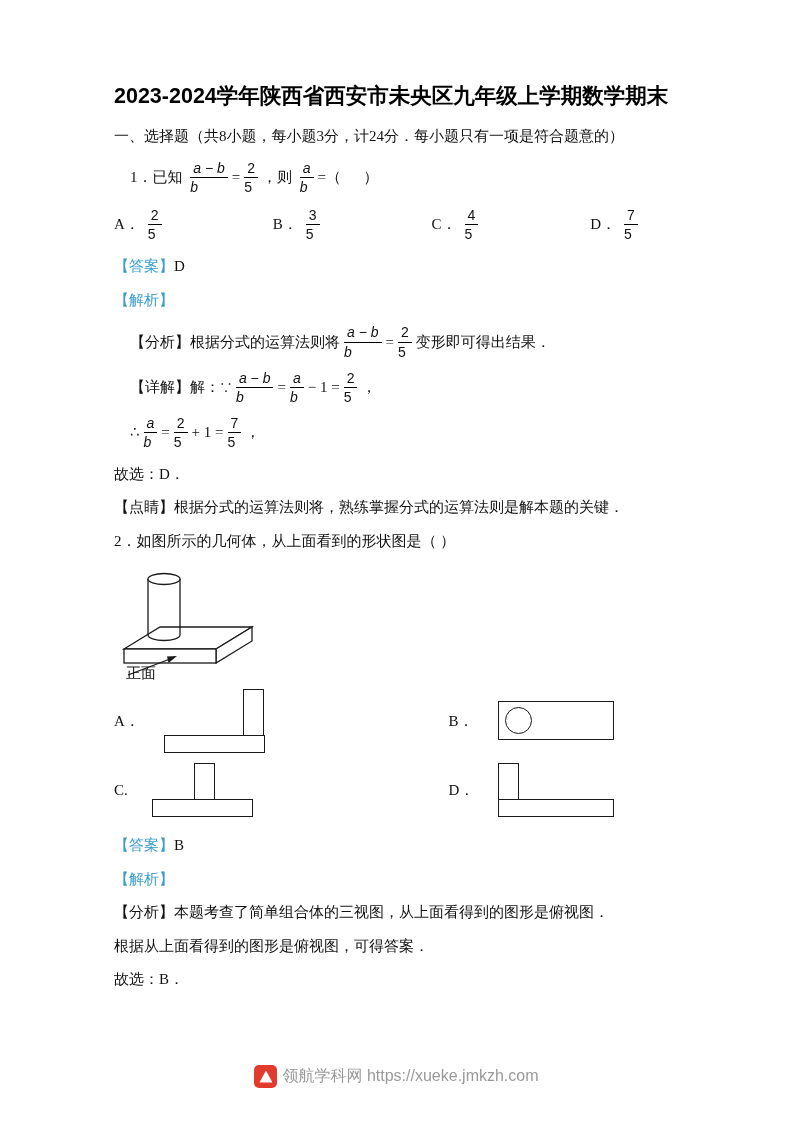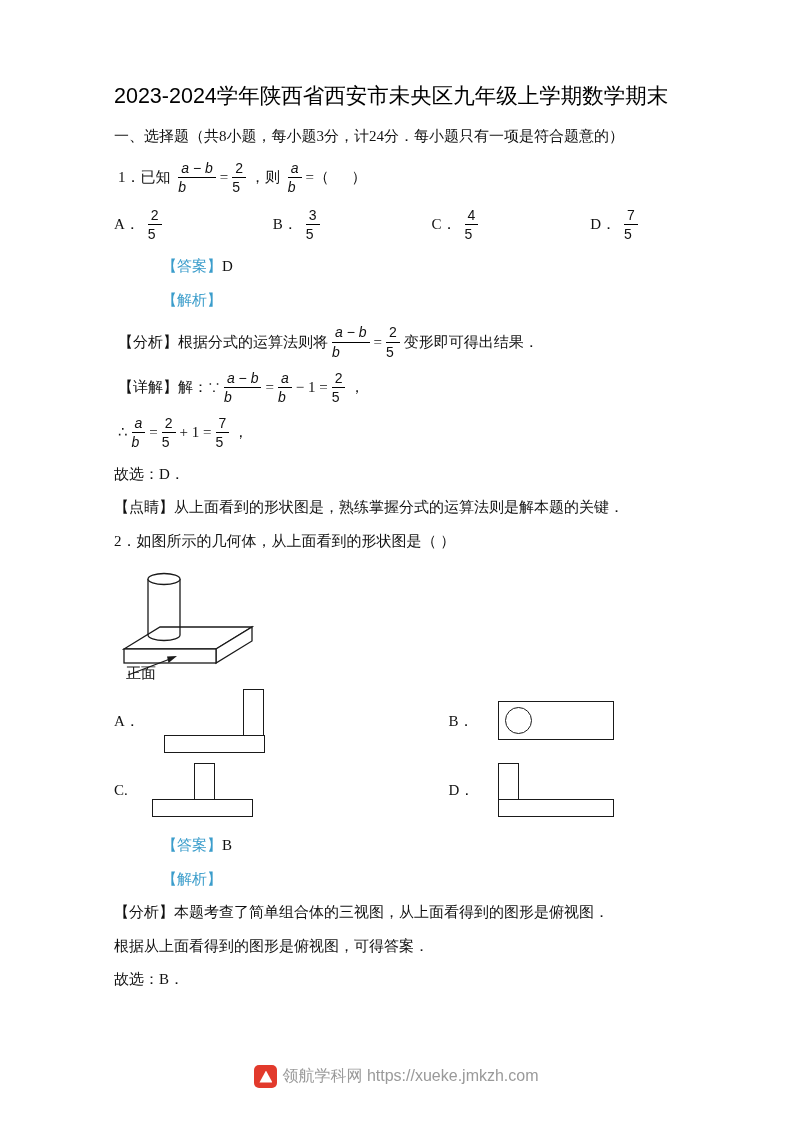--- a/index.html
+++ b/index.html
@@ -10,35 +10,35 @@
   *{margin:0;padding:0;box-sizing:border-box;}
   html,body{background:#ffffff;}
   body{
     width:793px;height:1122px;position:relative;overflow:hidden;
     font-family:"Liberation Serif","DejaVu Serif",serif;
     color:#111;font-size:15px;
   }
   .content{padding:80px 112px 0 114px;}
   .title{
     font-family:"Liberation Sans","DejaVu Sans",sans-serif;
-    font-size:21.5px;font-weight:normal;line-height:1.56;margin-bottom:10px;color:#000;
+    font-size:21.5px;font-weight:bold;line-height:1.56;margin-bottom:10px;color:#000;
   }
   .title span{display:block;}
   .line{margin:11px 0;line-height:1.5;}
-  .mathline{margin:6px 4px;display:flex;align-items:center;flex-wrap:wrap;}
+  .mathline{margin:6px 16px;display:flex;align-items:center;flex-wrap:wrap;}
   .mathline .seg{white-space:pre;}
   .frac{
     display:inline-block;vertical-align:middle;text-align:left;
     margin:2px 4px;font-size:14px;line-height:1.15;
     font-family:Liberation Sans, sans-serif;
   }
   .frac .num{display:block;border-bottom:1px solid #000;padding:0 3px 1px 3px;}
   .frac .den{display:block;padding-top:1px;}
   .var{font-style:italic;}
-  .blue{color:var(--accent-blue);margin-left:48px;}
+  .blue{color:var(--accent-blue);}
   
   .q1-options{display:flex;align-items:center;margin:8px 0;}
   .q1-option{display:flex;align-items:center;width:28%;}
   .q1-option:last-child{width:auto;}
   .opt-label{margin-right:4px;}
   
   .figure{position:relative;width:260px;height:116px;margin:8px 0 0 2px;}
   .figure svg{position:absolute;left:0;top:0;}
   .figure-label{position:absolute;left:10px;bottom:-4px;font-size:15px;}
   .fig-shape{fill:#ffffff;stroke:#1a1a1a;stroke-width:1.3;}
@@ -188,21 +188,21 @@
     <span class="seg">+ 1 =</span>
     <span class="frac">
         <span class="num">7</span>
         <span class="den">5</span>
       </span>
     <span class="seg">，</span>
   </div>
 
   <p class="line">故选：D．</p>
 
-  <p class="line">【点睛】从上面看到的形状图是，熟练掌握分式的运算法则是解本题的关键．</p>
+  <p class="line">【点睛】根据分式的运算法则将，熟练掌握分式的运算法则是解本题的关键．</p>
 
   <p class="line">2．如图所示的几何体，从上面看到的形状图是（      ）</p>
 
   <div class="figure">
     <svg width="190" height="118" viewBox="0 0 190 118">
 
       <polygon class="fig-shape" points="8,86 100,86 136,64 44,64"></polygon>
 
       <polygon class="fig-shape" points="100,86 136,64 136,78 100,100"></polygon>
 

